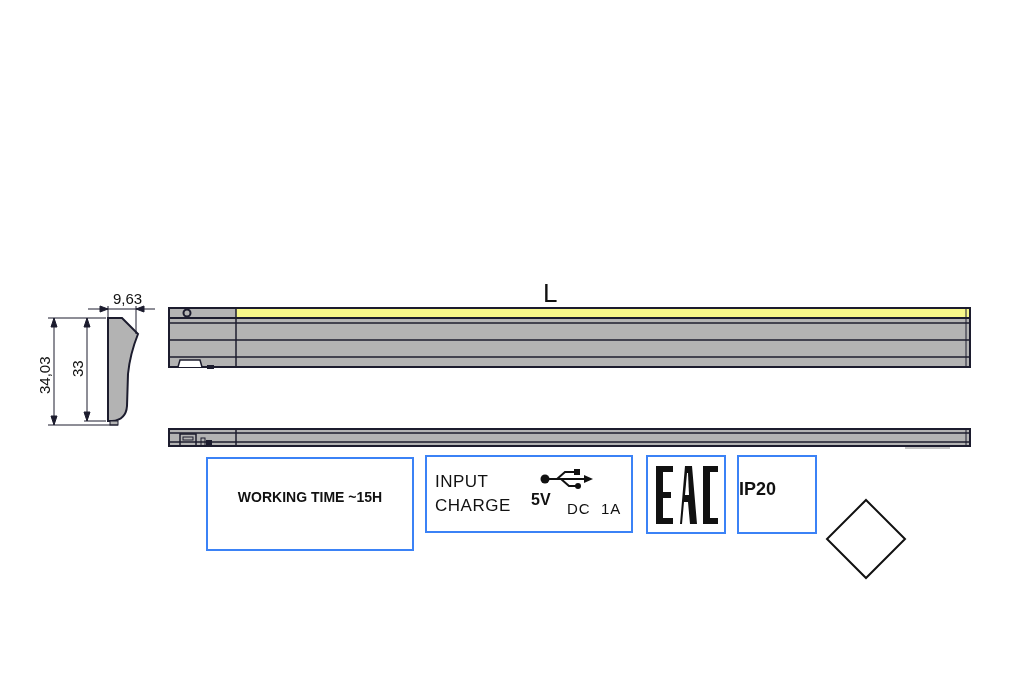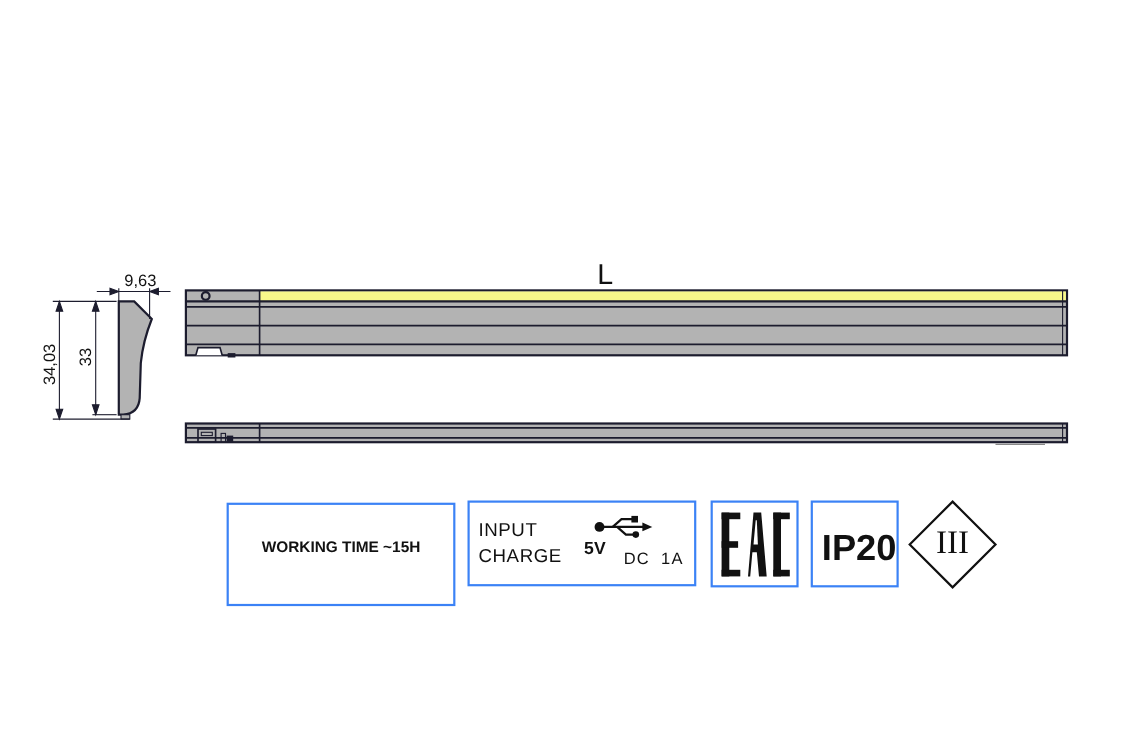--- a/index.html
+++ b/index.html
@@ -1,24 +1,24 @@
 <!DOCTYPE html>
 <html><head>
   <meta charset="utf-8">
   <style>
     html, body { margin:0; padding:0; background:#ffffff; }
     body { width:1024px; height:680px; position:relative; overflow:hidden; font-family:"Liberation Sans", sans-serif; }
-    .abs { position:absolute; }
+    .abs { position:absolute;margin-top:44px; }
     svg { position:absolute; left:0; top:0; }
     .badge { position:absolute; border:2px solid #3b82f6; box-sizing:border-box; background:#fff; }
     .wt-text { position:absolute; left:0; right:0; top:30px; text-align:center; font-weight:bold; font-size:14px; color:#111; }
     .inp-l { position:absolute; left:8px; font-size:17px; color:#111; letter-spacing:0.5px; }
     .v5 { position:absolute; left:104px; top:34px; font-weight:bold; font-size:16px; color:#111; }
     .vdc { position:absolute; left:140px; top:43px; font-size:15px; color:#111; letter-spacing:1px; }
-    .ip { position:absolute; left:0; right:0; top:22px; text-align:right; font-weight:bold; font-size:33px; color:#111; }
+    .ip { position:absolute; left:0; right:0; top:22px; text-align:left; font-weight:bold; font-size:18px; color:#111; }
     .dimtxt { font-family:"Liberation Sans", sans-serif; font-size:15px; fill:#111; }
   </style>
 </head>
 <body>
 
 <div class="abs" style="left:0;top:0;width:1024px;height:440px;">
   <svg width="1024" height="440" viewBox="0 0 1024 440">
 
     <g stroke="#1c1c2e" fill="none">
       <path d="M108 274 L122 274 L138 290 Q130 310 128 330 L127 362 Q126 376 112 377 L108 377 Z" fill="#b3b3b3" stroke-width="2"></path>
@@ -115,14 +115,13 @@
 </div>
 
 <div class="badge" style="left:737px;top:455px;width:80px;height:79px;">
   <div class="ip">IP20</div>
 </div>
 
 <div class="abs" style="left:825px;top:454px;width:82px;height:82px;">
   <svg width="82" height="82" viewBox="0 0 82 82">
     <polygon points="41,2 80,41 41,80 2,41" fill="#fff" stroke="#111" stroke-width="2"></polygon>
   </svg>
-  <div style="position:absolute;left:0;right:0;top:23px;text-align:center;font-family:'Liberation Serif',serif;font-size:30px;color:#111;">III</div>
 </div>
 
 </body></html>

